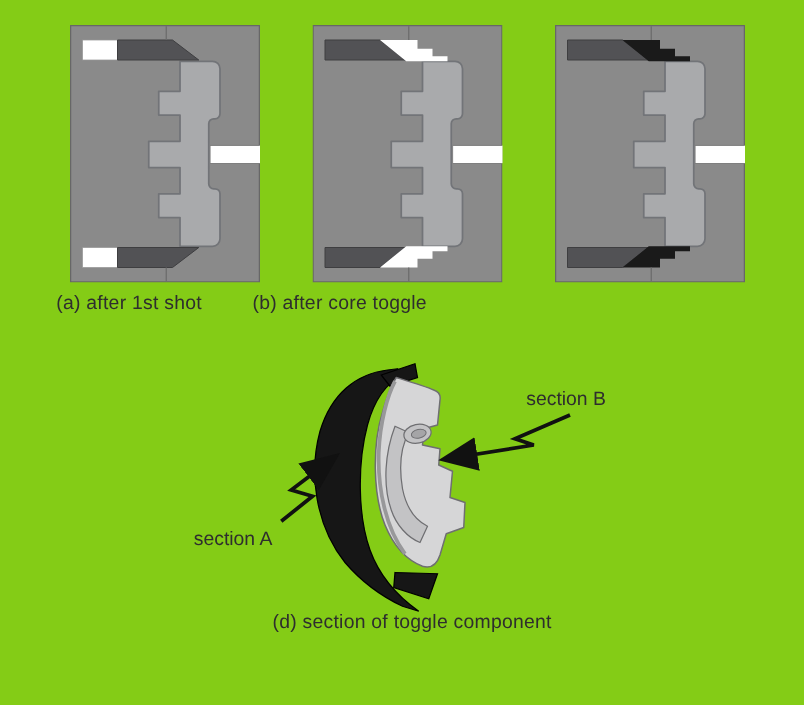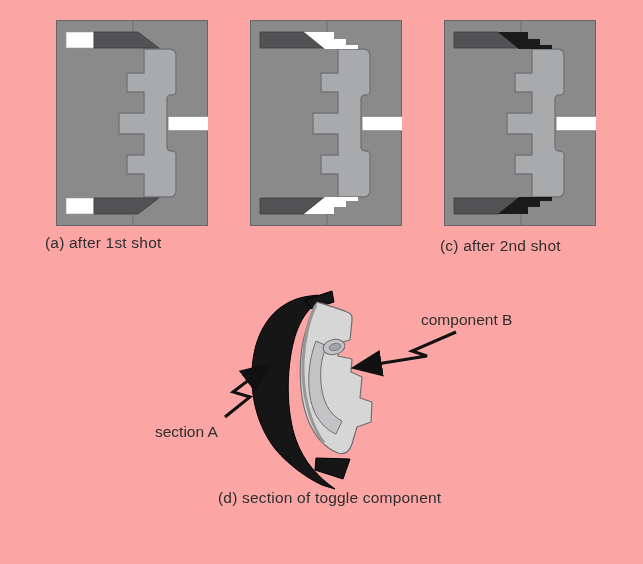--- a/index.html
+++ b/index.html
@@ -1,17 +1,17 @@
 <!DOCTYPE html>
 <html style="--frame: #8a8a8a; --frame_border: #676767; --part: #a9aaac; --part_outline: #727478; --core: #525255; --core_outline: #3e3e40; --void: #ffffff; --material_b_fill: #1a1a1a; --text: #2e2e2e; --body_black: #161616; --face: #d6d6d7; --face_inner: #c3c3c5; --face_shadow: #98989a; --detail_outline: #6f6f72; --arrow: #111111;"><head>
 <meta charset="utf-8">
 <style>
   html,body{margin:0;padding:0;background:#ffffff;}
   .stage{
-    position:relative;width:643px;height:564px;background:#fca5a5;overflow:hidden;
+    position:relative;width:643px;height:564px;background:#84cc16;overflow:hidden;
     font-family:"Liberation Sans", sans-serif;color:var(--text,#2e2e2e);
   }
   .panel{position:absolute;}
   .caption{
     position:absolute;font-size:15.5px;letter-spacing:0.2px;
     color:var(--text,#2e2e2e);white-space:nowrap;
   }
   .mat-label{
     position:absolute;font-size:15.5px;color:var(--text,#2e2e2e);white-space:nowrap;
   }
@@ -88,21 +88,21 @@
     <use href="#g-frame"></use>
     <use href="#g-part"></use>
     <use href="#g-core-back"></use>
     <use href="#g-step-top" class="mat2"></use>
     <use href="#g-step-bottom" class="mat2"></use>
     <use href="#g-slot"></use>
     <use href="#g-partinglines"></use>
   </svg>
 
   <div class="caption" style="left:45px;top:234px">(a) after 1st shot</div>
-  <div class="caption" style="left:440px;top:237px">(c) after 2nd shot</div>
+  <div class="caption" style="left:202px;top:234px">(b) after core toggle</div>
 
   <svg class="panel" style="left:0;top:275px" width="643" height="215" viewBox="0 275 643 215">
 
     <path class="band" d="M318,295 L310,296
          C285,299 265,315 256,345
          C247,378 252,420 276,450
          C288,464 305,477 322,485
          L335,489
          C318,477 304,462 296,440
          C286,412 286,370 294,340
@@ -127,16 +127,16 @@
     <ellipse class="faceinner" cx="334" cy="347" rx="11" ry="7.5" transform="rotate(-12 334 347)"></ellipse>
     <ellipse cx="335" cy="347" rx="6" ry="3.5" fill="#a5a5a7" stroke="#6f6f72" stroke-width="0.8" transform="rotate(-12 335 347)"></ellipse>
 
     <path class="band" d="M316,458 L350,459 L343,479 L315,470 Z"></path>
 
     <path class="arrow" marker-end="url(#ah)" d="M225,417 L250,397 L233,392 L266,367"></path>
     <path class="arrow" marker-end="url(#ah)" d="M456,332 L412,351 L427,356 L358,367"></path>
   </svg>
 
   <div class="mat-label" style="left:155px;top:423px">section A</div>
-  <div class="mat-label" style="left:421px;top:311px">component B</div>
+  <div class="mat-label" style="left:421px;top:311px">section B</div>
   <div class="caption" style="left:218px;top:489px">(d) section of toggle component</div>
 
 </div>
 
 </body></html>

